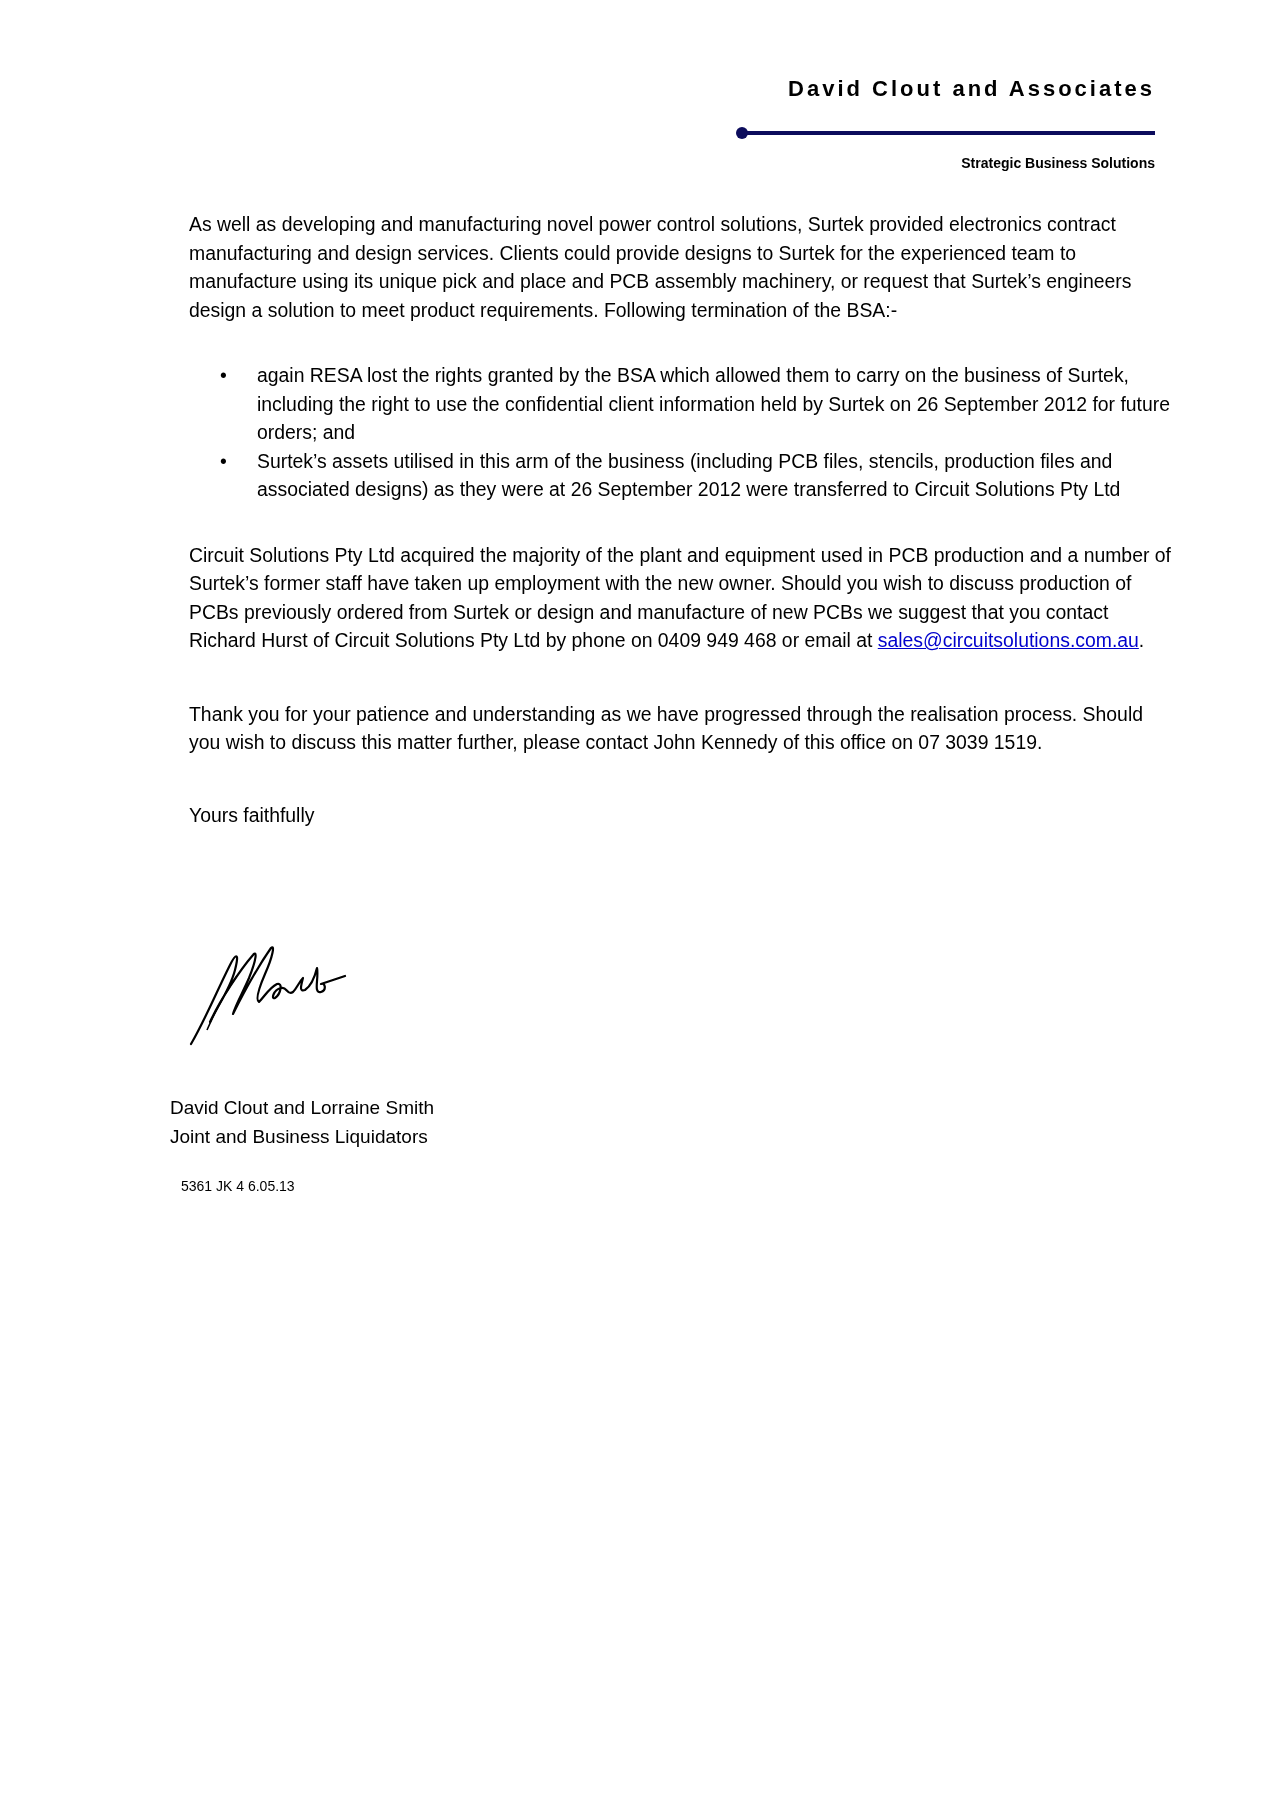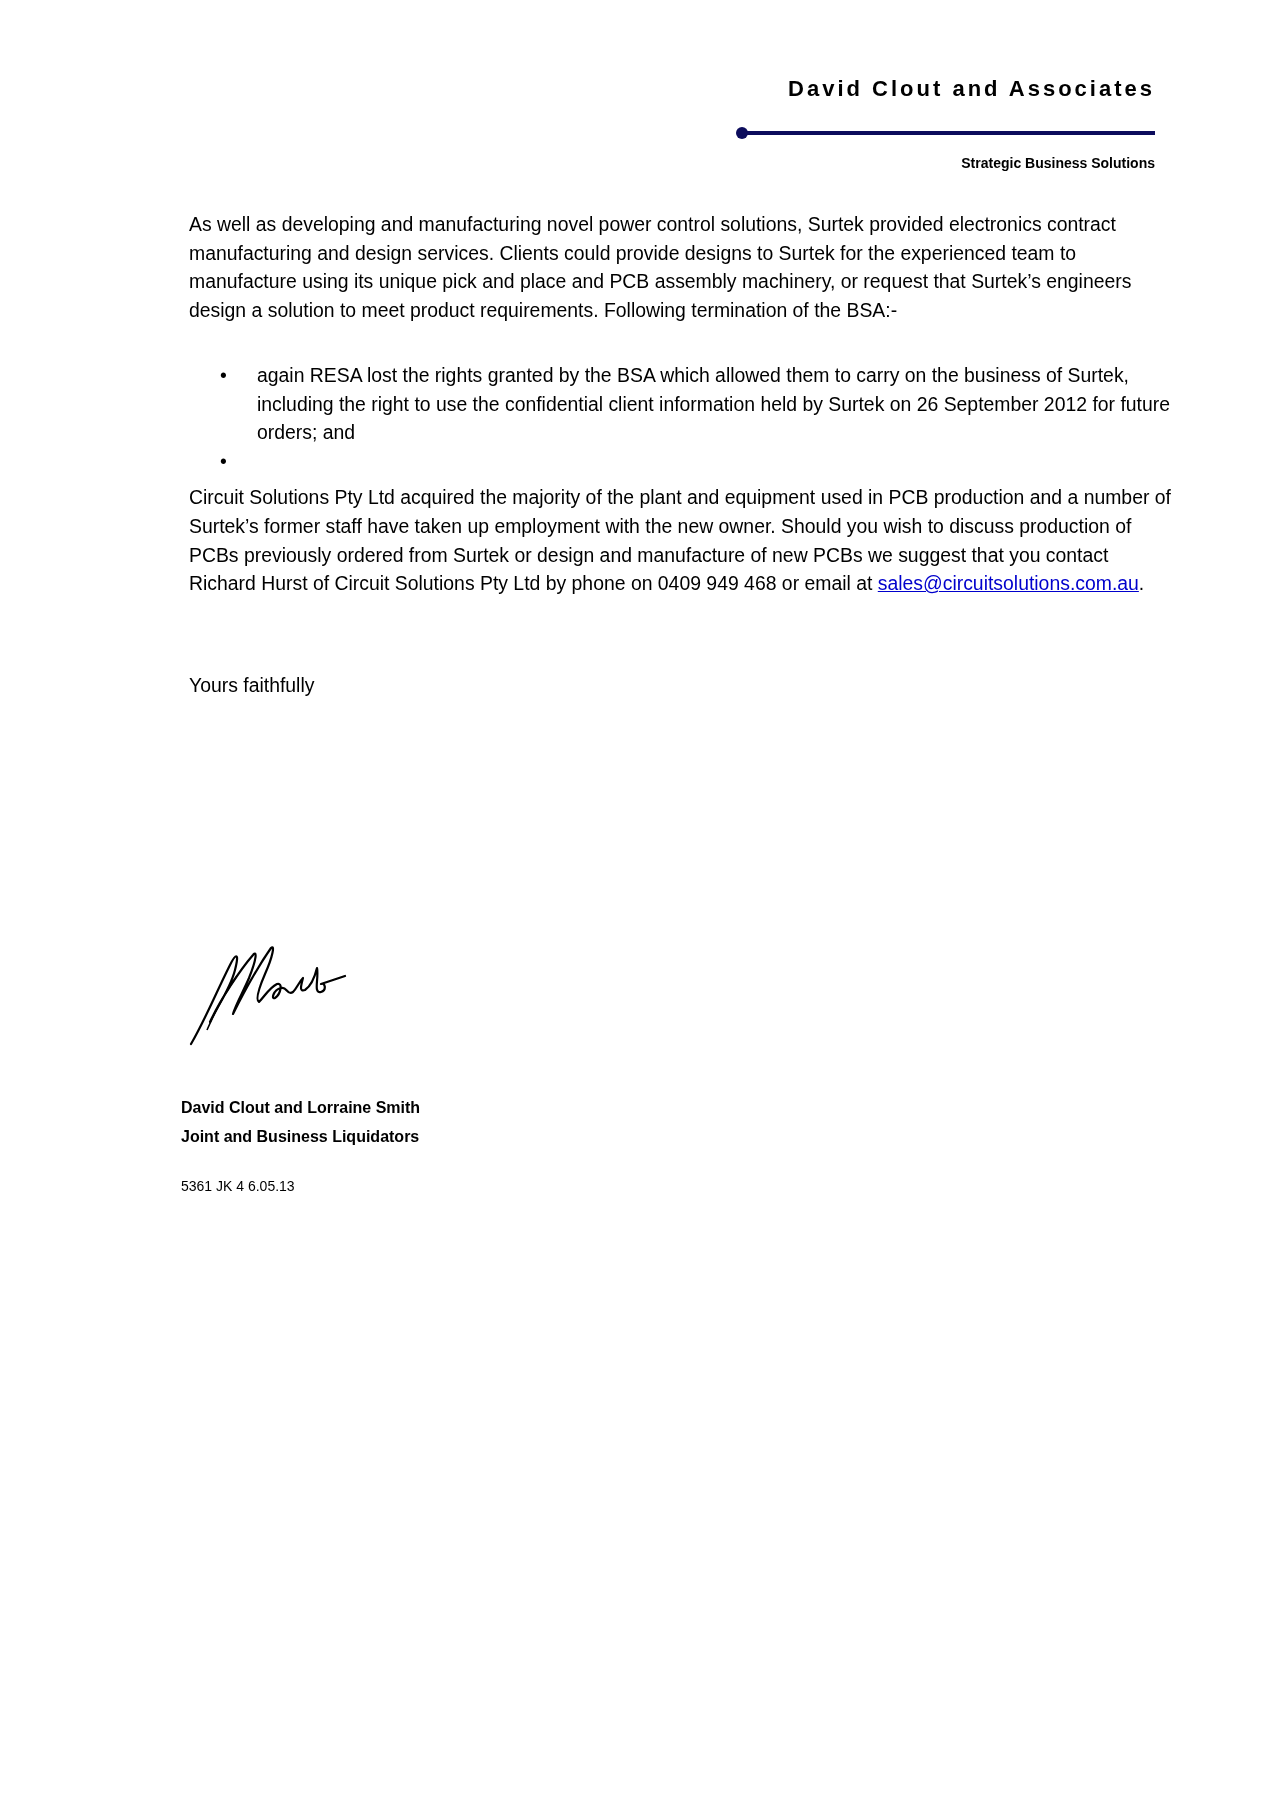--- a/index.html
+++ b/index.html
@@ -16,21 +16,21 @@
   .body { position: absolute; left: 181px; top: 202px; width: 1000px; font-size: 19.4px; line-height: 28.6px; }
   .heading { font-weight: bold; margin: 0; }
   p { margin: 8px; }
   .gap { height: 28.6px; }
   ul.bullets { margin: 0; padding: 0; list-style: none; }
   ul.bullets li { position: relative; padding-left: 76px; }
   ul.bullets li .bullet { position: absolute; left: 39px; top: 0; }
   a.email { color: #0000cc; }
 
   .signature { position: absolute; left: 185px; top: 940px; width: 180px; height: 110px; }
-  .signoff { position: absolute; left: 181px; top: 1094px; font-size: 16px; line-height: 28.6px; font-weight: bold; }
+  .signoff { position: absolute; left: 170px; top: 1094px; font-size: 19px; line-height: 28.6px; font-weight: normal; }
   .ref { position: absolute; left: 181px; top: 1178px; font-size: 14px; }
 </style>
 </head>
 <body>
 
 <div class="page">
 
   <div class="firm-name">David Clout and Associates</div>
   <div class="rule-dot"></div>
   <div class="rule"></div>
@@ -39,25 +39,27 @@
   <div class="body">
     <p>As well as developing and manufacturing novel power control solutions, Surtek provided electronics contract manufacturing and design services. Clients could provide designs to Surtek for the experienced team to manufacture using its unique pick and place and PCB assembly machinery, or request that Surtek’s engineers design a solution to meet product requirements. Following termination of the BSA:-</p>
     <div class="gap"></div>
     <ul class="bullets">
       <li>
         <span class="bullet">•</span>
         <span>again RESA lost the rights granted by the BSA which allowed them to carry on the business of Surtek, including the right to use the confidential client information held by Surtek on 26 September 2012 for future orders; and</span>
       </li>
       <li>
         <span class="bullet">•</span>
+        <span>Surtek’s assets utilised in this arm of the business (including PCB files, stencils, production files and associated designs) as they were at 26 September 2012 were transferred to Circuit Solutions Pty Ltd</span>
       </li>
     </ul>
     <div class="gap"></div>
     <p><span>Circuit Solutions Pty Ltd acquired the majority of the plant and equipment used in PCB production and a number of Surtek’s former staff have taken up employment with the new owner. Should you wish to discuss production of PCBs previously ordered from Surtek or design and manufacture of new PCBs we suggest that you contact Richard Hurst of Circuit Solutions Pty Ltd by phone on 0409 949 468 or email at </span><a class="email" href="mailto:sales@circuitsolutions.com.au">sales@circuitsolutions.com.au</a><span>.</span></p>
     <div class="gap"></div>
+    <p>Thank you for your patience and understanding as we have progressed through the realisation process. Should you wish to discuss this matter further, please contact John Kennedy of this office on 07 3039 1519.</p>
     <div class="gap"></div>
     <p>Yours faithfully</p>
   </div>
 
   <svg class="signature" viewBox="0 0 180 110">
     <path d="M6 104 C 20 80, 30 55, 45 25 C 50 15, 55 10, 50 30 C 45 50, 30 70, 25 82 C 35 60, 55 30, 68 15 C 72 10, 72 18, 64 38 C 58 52, 50 66, 48 74 C 58 54, 72 28, 86 8 C 90 4, 88 16, 80 34 C 74 48, 70 60, 74 62 C 80 56, 84 48, 92 44 C 98 42, 96 54, 90 58 C 86 60, 88 50, 96 48 C 102 46, 102 56, 108 52 C 112 48, 114 42, 118 38 C 116 46, 114 52, 120 50 C 126 46, 130 36, 132 28 C 134 38, 128 54, 136 52 C 142 50, 140 42, 136 44 L 160 36" fill="none" stroke="#000" stroke-width="2.2" stroke-linecap="round" stroke-linejoin="round"></path>
     <path d="M22 90 C 30 72, 40 52, 52 36" fill="none" stroke="#000" stroke-width="1.6"></path>
   </svg>
 
   <div class="signoff">

